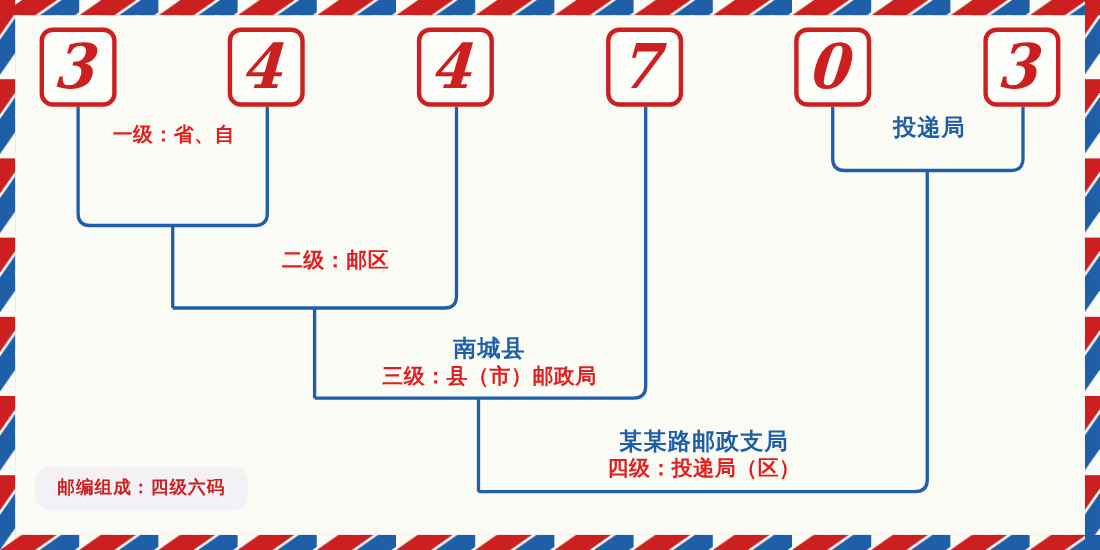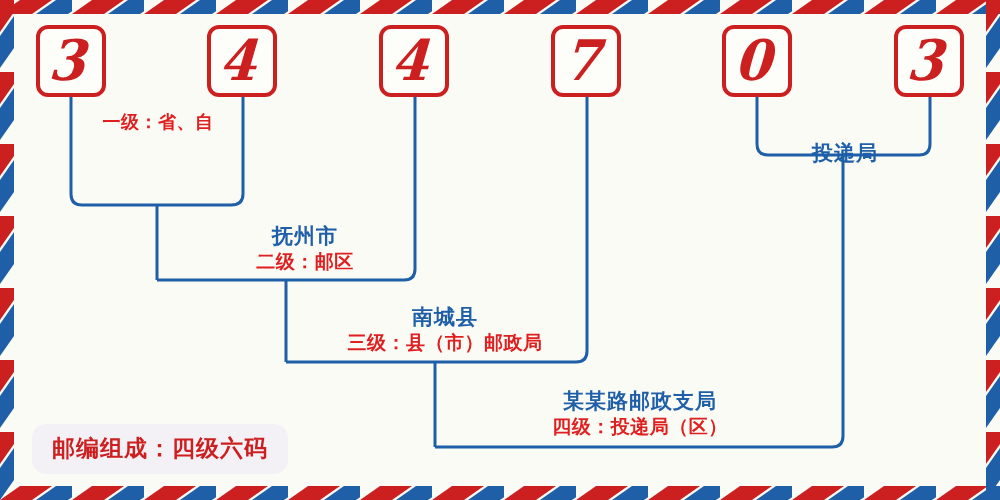--- a/index.html
+++ b/index.html
@@ -59,30 +59,30 @@
   .lvl .desc .l2{display:block;}
 
   
   #lvl1{left:78px;top:110px;width:160px;}
   #lvl1 .name{font-size:21px;}
   #lvl1 .desc{font-size:18px;}
   #lvl2{left:180px;top:225px;width:250px;}
   #lvl3{left:300px;top:306px;width:290px;}
   #lvl4{left:445px;top:390px;width:390px;}
   #deliv{left:765px;top:105px;width:160px;}
-  #deliv .name{font-size:21px;margin-top:37px;}
+  #deliv .name{font-size:21px;}
 
   
   #chip{
     position:absolute;left:32px;top:424px;
     padding:9px 20px 10px 20px;
     background:#f4f1f6;
     border-radius:14px;
     color:#cc1f1f;font-weight:bold;
-    font-size:23px;letter-spacing:1px;
+    font-size:16px;letter-spacing:1px;
     white-space:nowrap;
   }
 </style>
 </head>
 <body>
 
 <div id="stage">
 
   <div class="air air-top">
     <svg width="1000" height="14" viewBox="0 0 1000 14">
@@ -164,21 +164,20 @@
     <div class="name">投递局</div>
   </div>
 
   <div class="lvl" id="lvl1">
     <div class="desc">
       <span>一级：省、自</span>
     </div>
   </div>
 
   <div class="lvl" id="lvl2">
-    <div class="name">抚州市</div>
     <div class="desc">二级：邮区</div>
   </div>
 
   <div class="lvl" id="lvl3">
     <div class="name">南城县</div>
     <div class="desc">三级：县（市）邮政局</div>
   </div>
 
   <div class="lvl" id="lvl4">
     <div class="name">某某路邮政支局</div>

